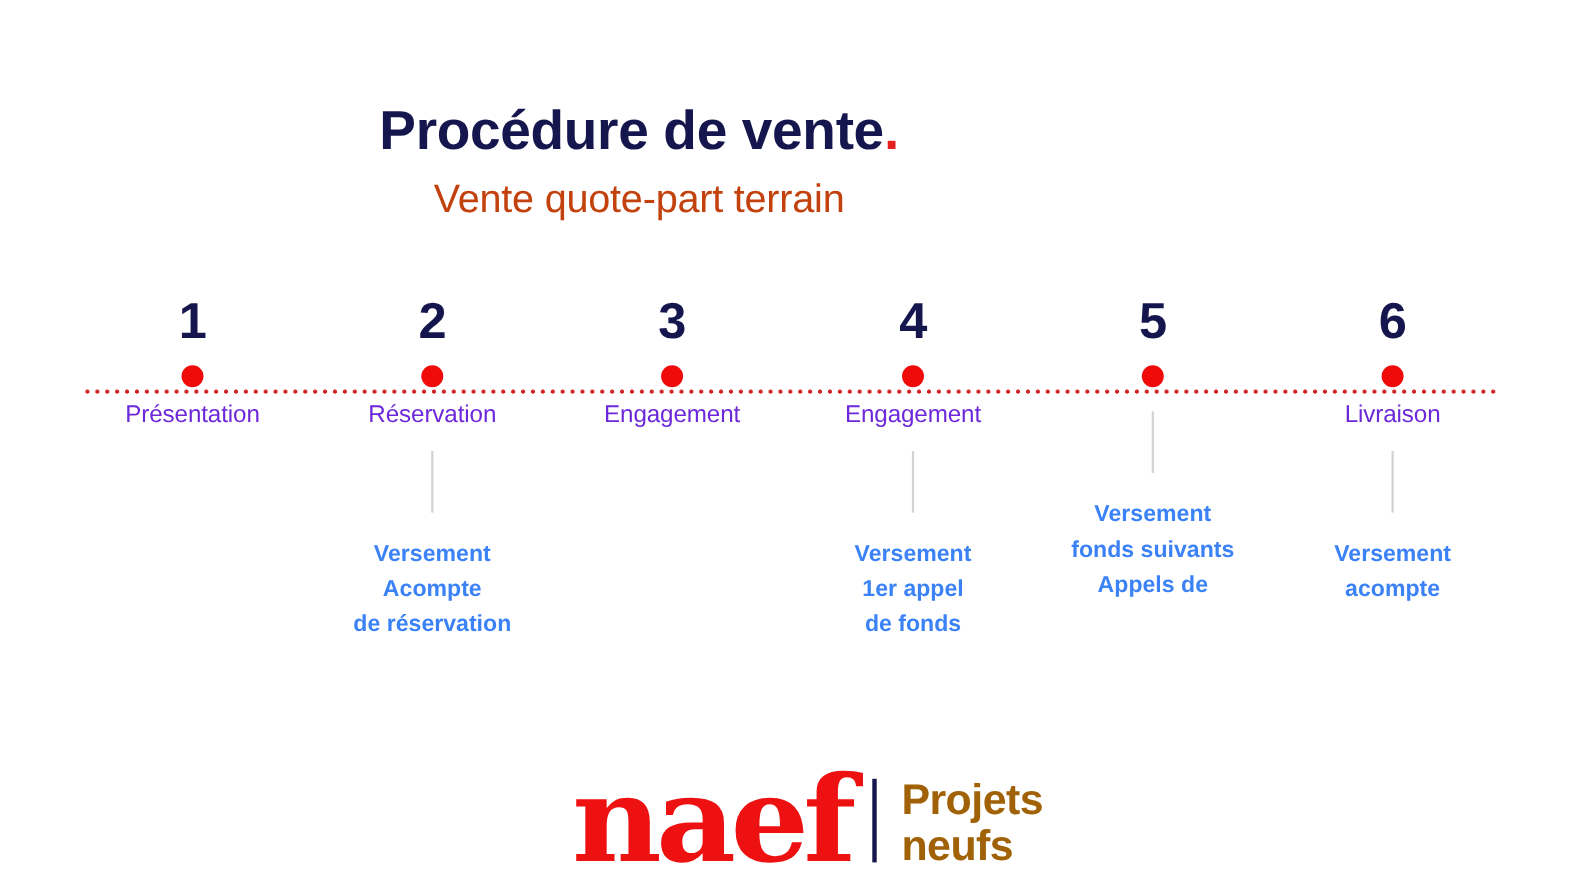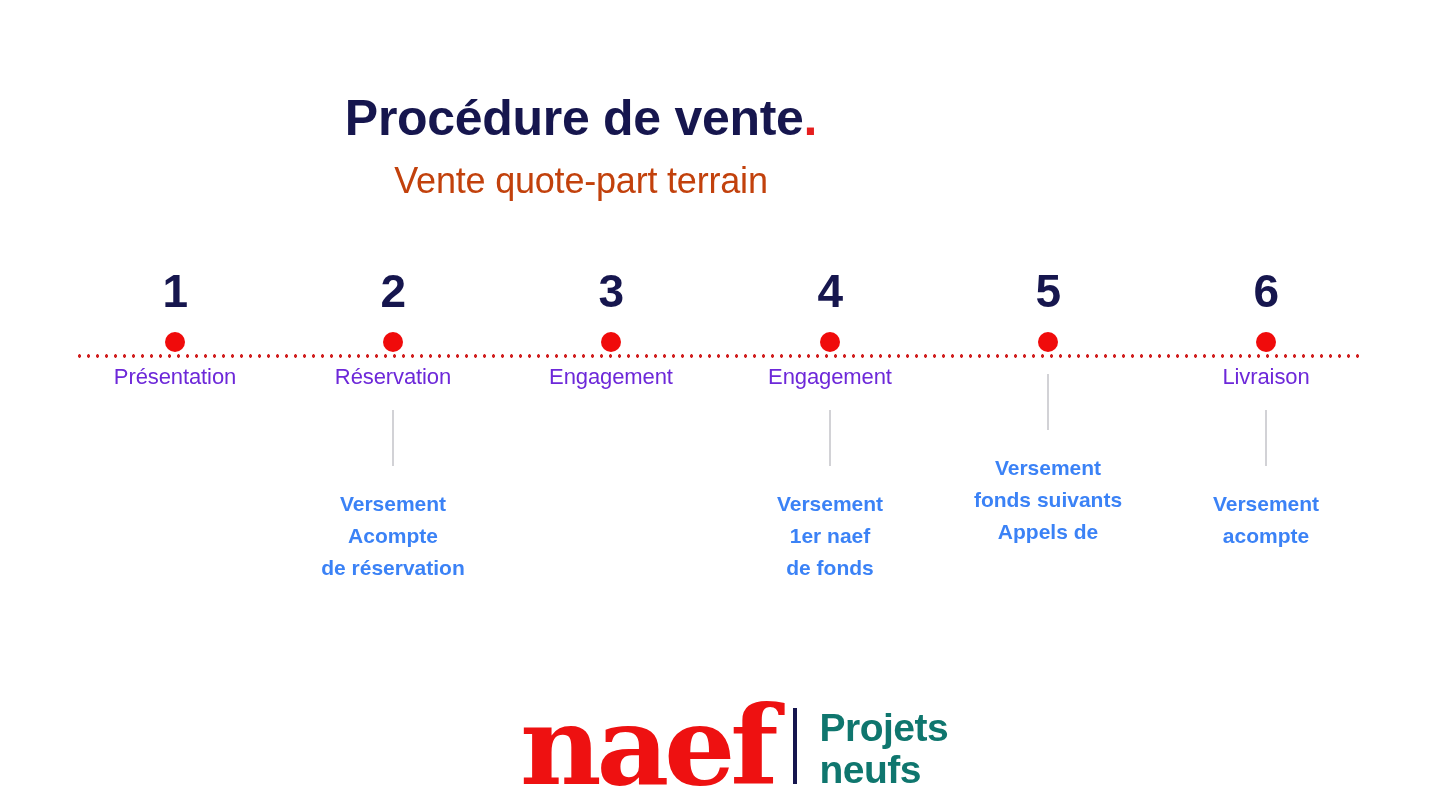--- a/index.html
+++ b/index.html
@@ -172,21 +172,21 @@
   .logo-divider {
     width: 4px;
     height: 76px;
     background: #16164e;
     margin: 0 22px 12px 30px;
   }
 
   .logo-sub {
     font-size: 39px;
     font-weight: 700;
-    color: #0f766e;
+    color: #a16207;
     line-height: 1.06;
     letter-spacing: -0.5px;
     padding-bottom: 6px;
   }
 
   .logo-sub span { display: block; }
 </style>
 </head>
 <body>
 
@@ -244,21 +244,21 @@
 
     <div class="step" style="left:830px;">
       <div class="step-number">4</div>
       <div class="step-dot-wrap">
         <div class="step-dot"></div>
       </div>
       <div class="step-label">Engagement</div>
       <div class="connector"></div>
       <div class="payment">
         <span class="pay-title">Versement</span>
-        <span class="pay-line">1er naef</span>
+        <span class="pay-line">1er appel</span>
         <span class="pay-line">de fonds</span>
       </div>
     </div>
 
     <div class="step" style="left:1048px;">
       <div class="step-number">5</div>
       <div class="step-dot-wrap">
         <div class="step-dot"></div>
       </div>
       <div class="connector"></div>

